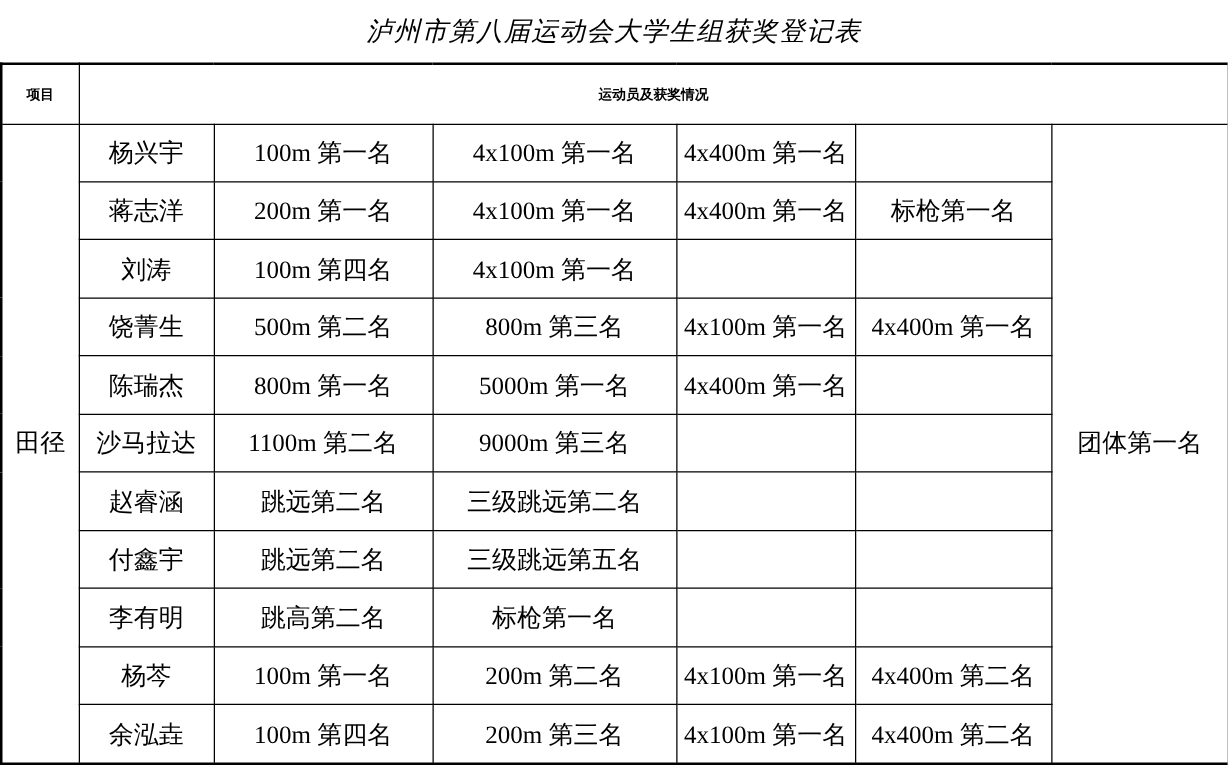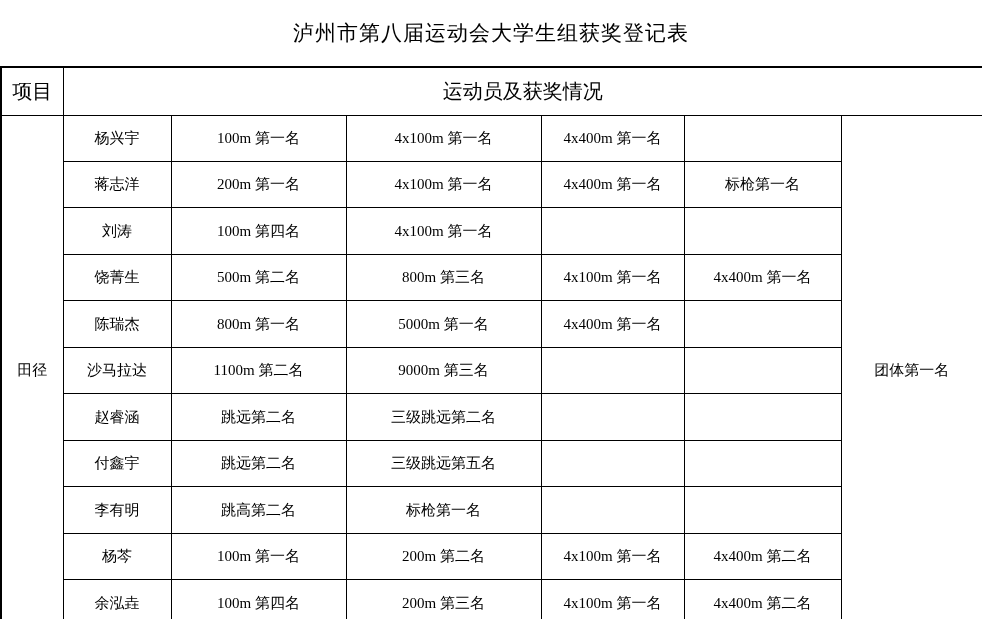--- a/index.html
+++ b/index.html
@@ -8,46 +8,48 @@
   }
   body {
     width: 982px;
     height: 619px;
     background: #ffffff;
     color: #000000;
     font-family: "Liberation Serif", "DejaVu Serif", serif;
     overflow: hidden;
   }
   .title-bar {
-    height: 66px;
+    height: 50px;
     display: flex;
     align-items: center;
     justify-content: center;
     font-size: 21px;
     letter-spacing: 1px;
+    font-style: italic;
   }
   table.award-table {
     width: 982px;
     height: 562px;
     border-collapse: collapse;
     table-layout: fixed;
     border: 2px solid #000;
   }
   table.award-table td {
     border: 1px solid #000;
     text-align: center;
     vertical-align: middle;
-    font-size: 15px;
+    font-size: 20px;
     padding: 0 2px;
     overflow: hidden;
     white-space: nowrap;
   }
   tr.header-row td {
     height: 46px;
-    font-size: 20px;
+    font-size: 11px;
+    font-weight: bold;
   }
   tr.data-row td {
     height: 45px;
   }
   td.team-cell {
     text-align: left;
     padding-left: 5px;
   }
 </style>
 </head>

